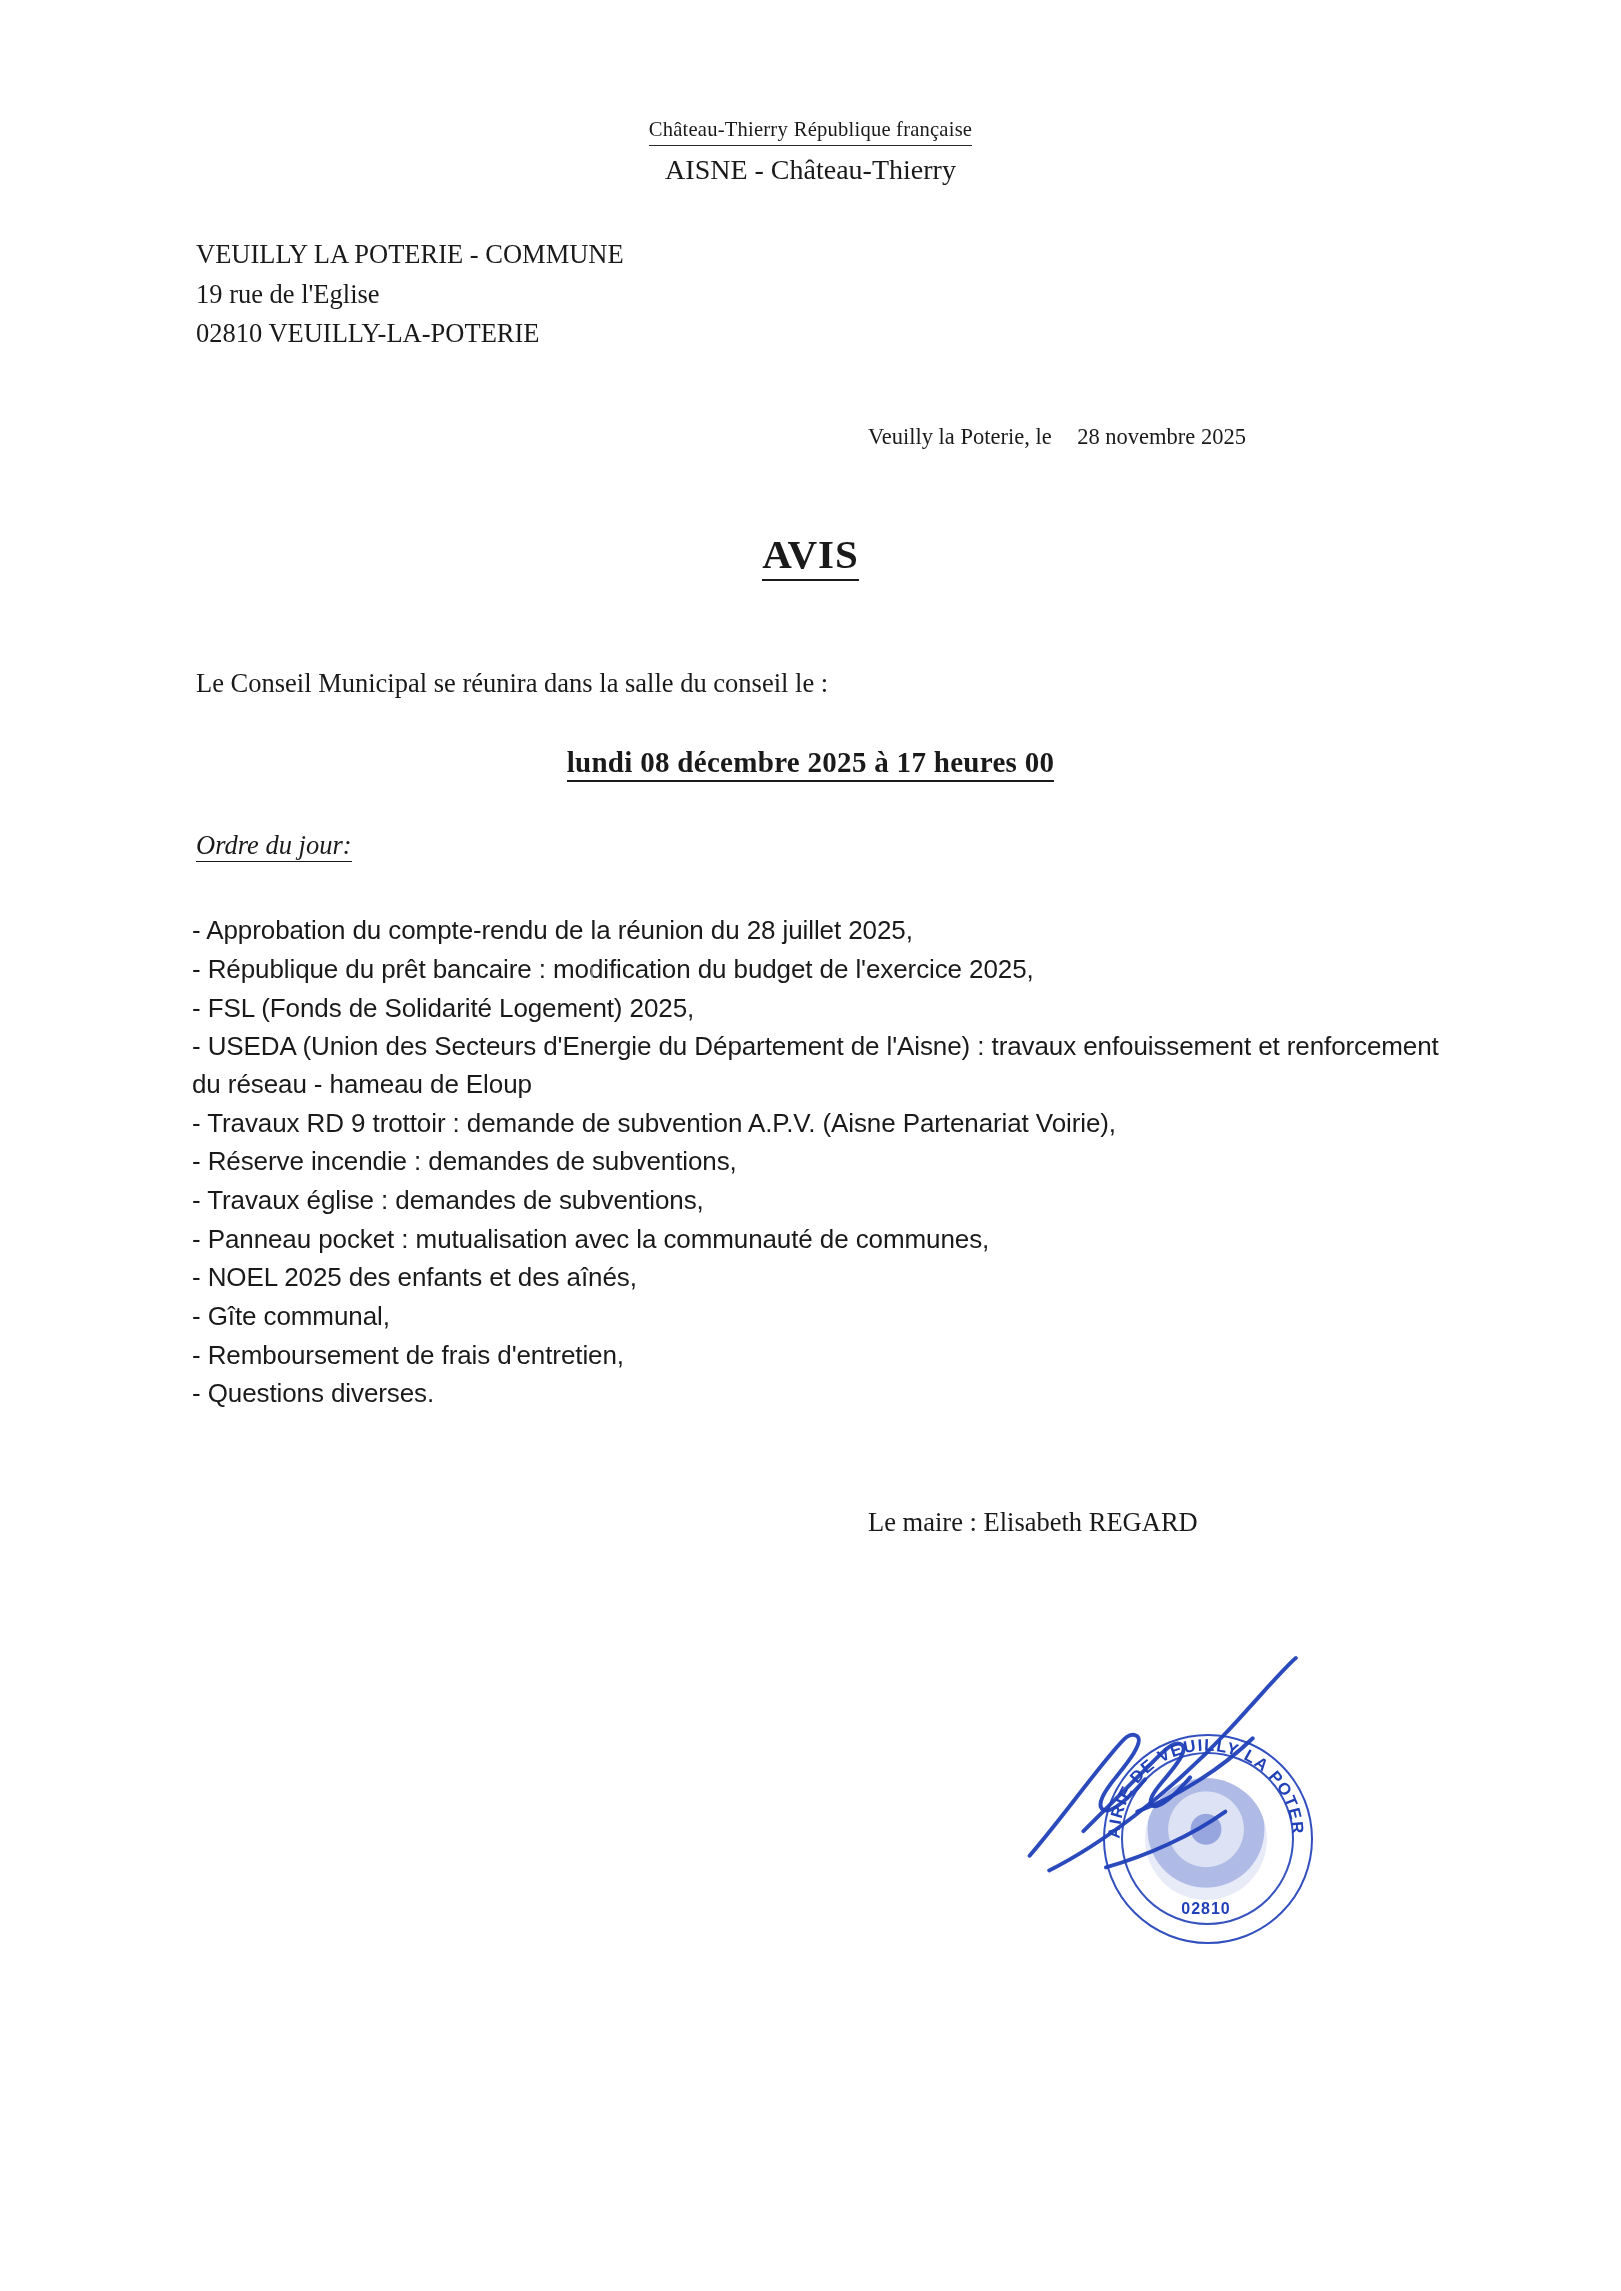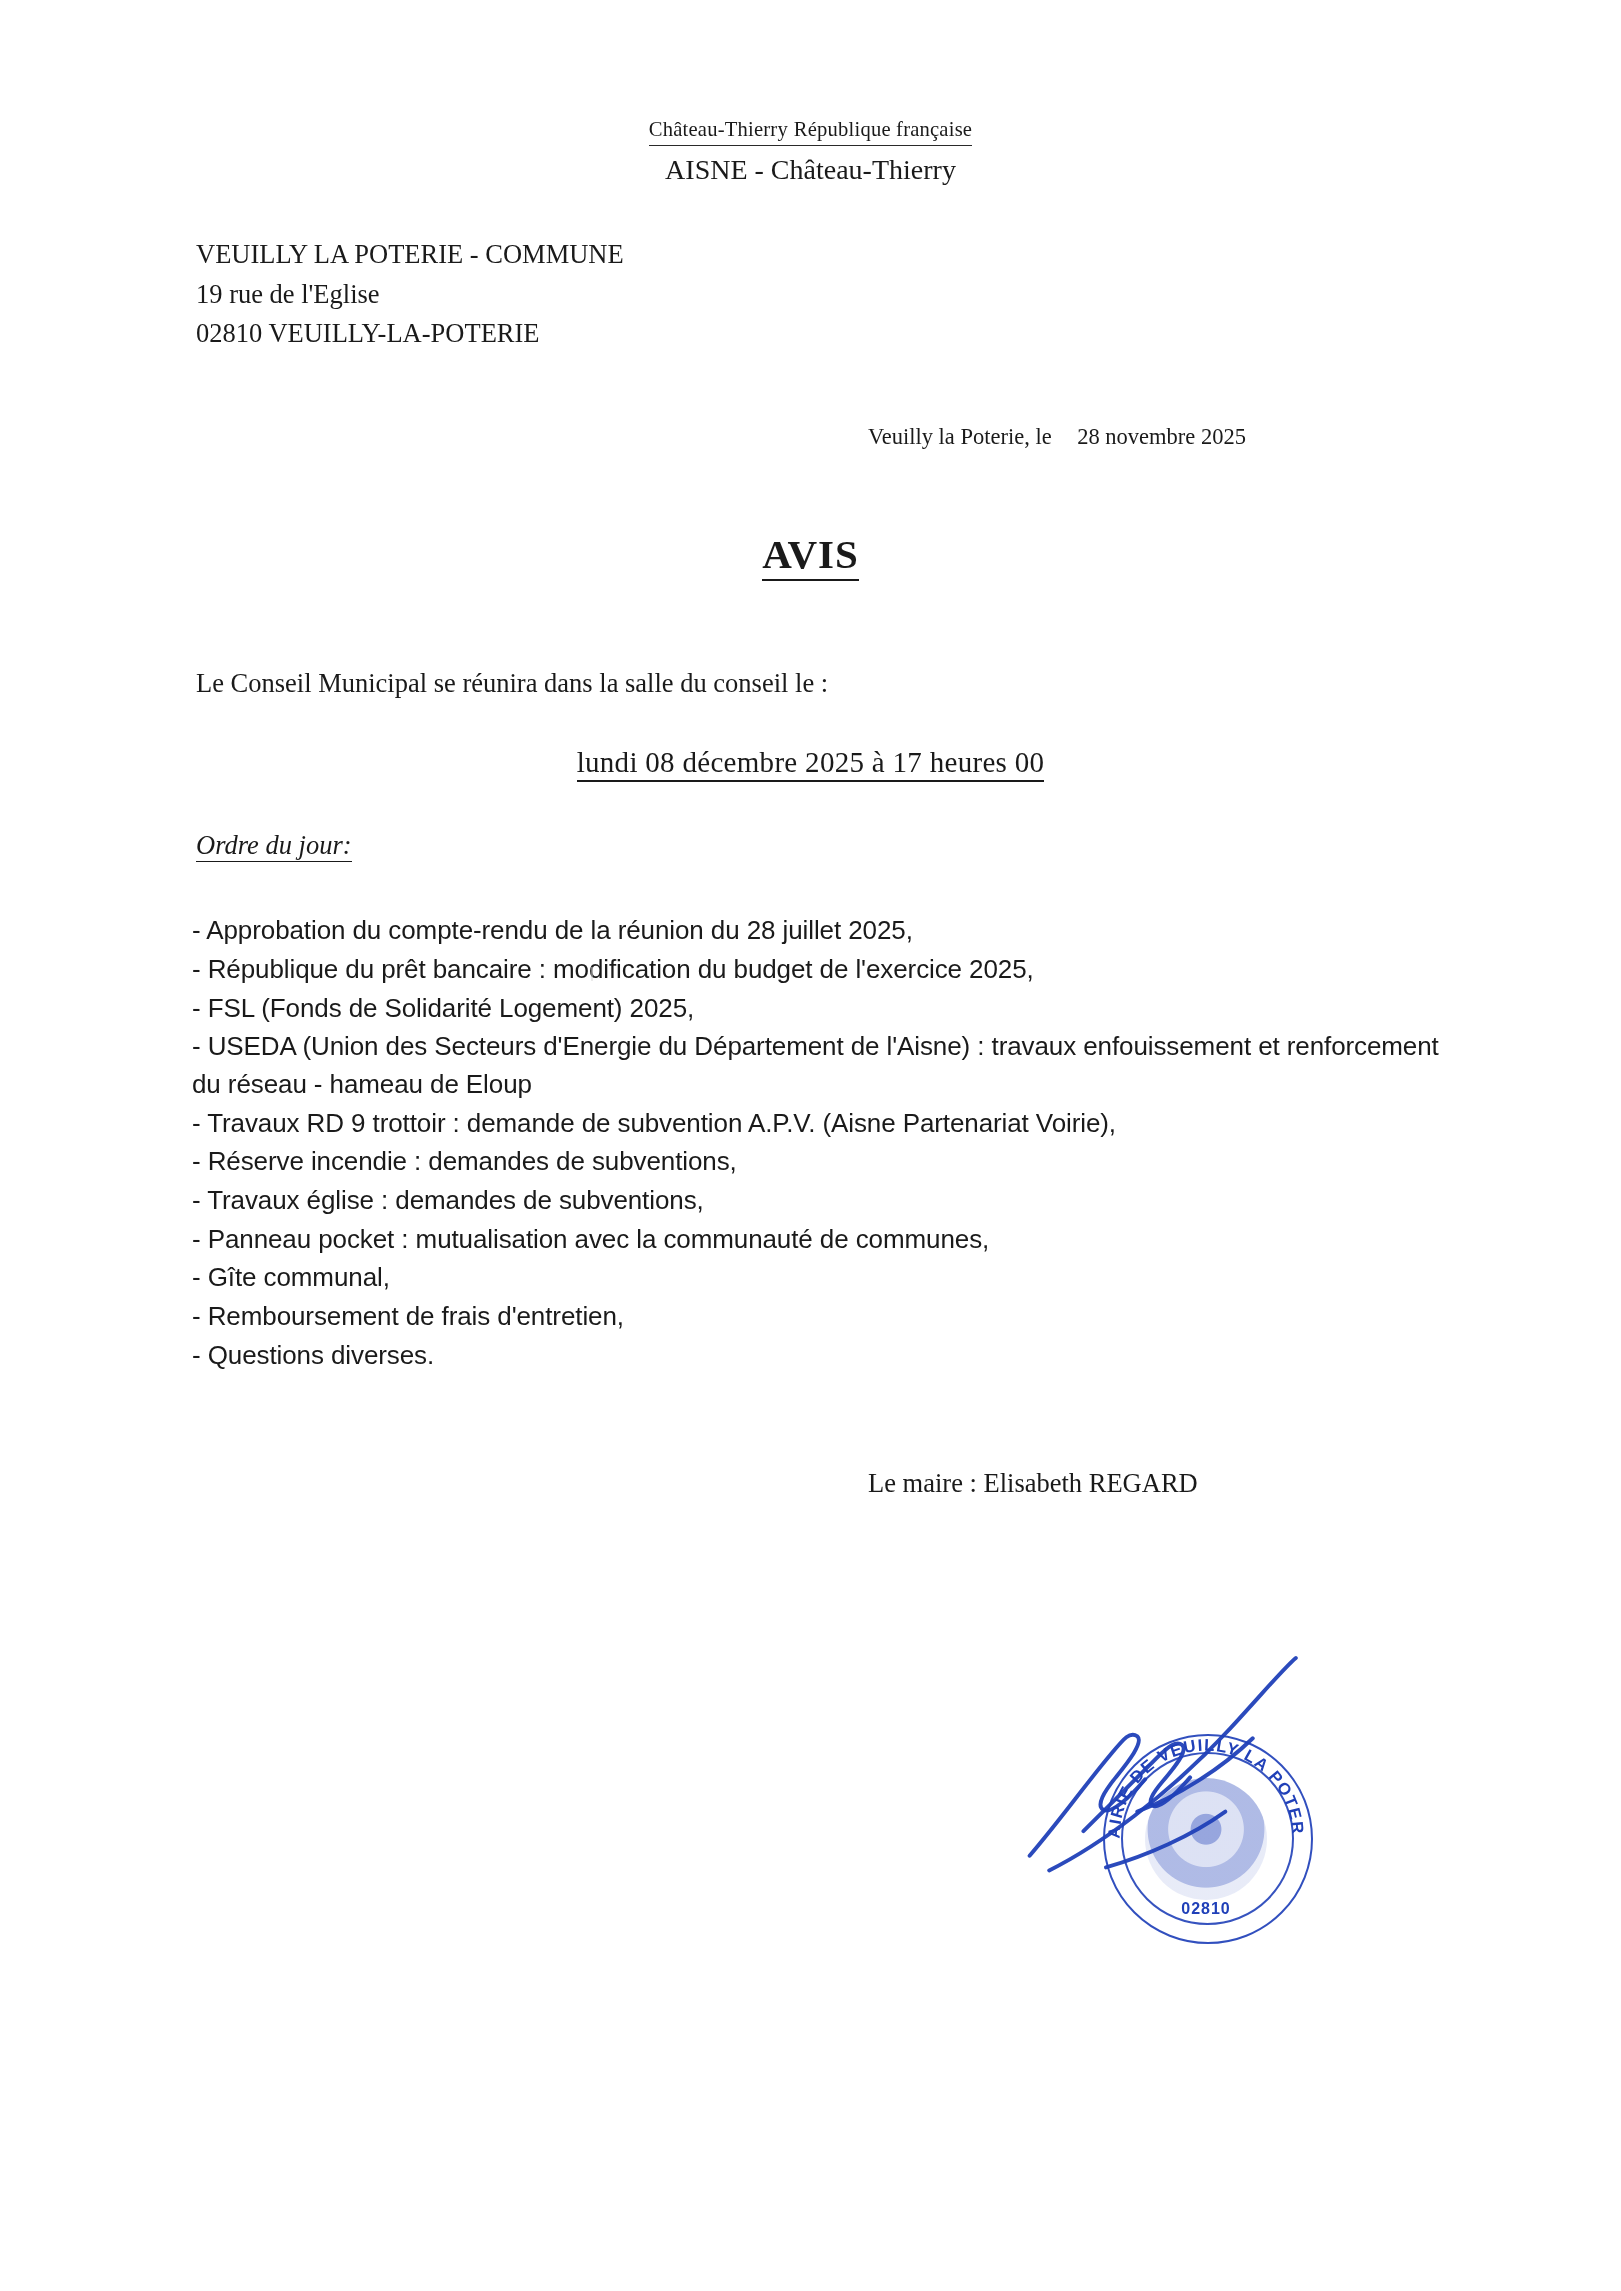--- a/index.html
+++ b/index.html
@@ -75,21 +75,21 @@
     margin-top: 90px;
     margin-left: 196px;
     font-size: 26.5px;
   }
 
   
   .meeting {
     text-align: center;
     margin-top: 47px;
     font-size: 29px;
-    font-weight: normal;
+    font-weight: bold;
     letter-spacing: 0.3px;
   }
   .meeting span {
     border-bottom: 2px solid #1a1a1a;
     padding-bottom: 2px;
   }
 
   
   .agenda-label {
     margin-top: 51px;
@@ -240,20 +240,21 @@
 
   <div class="agenda-list">
     <div class="agenda-item">- Approbation du compte-rendu de la réunion du 28 juillet 2025,</div>
     <div class="agenda-item">- République du prêt bancaire : modification du budget de l'exercice 2025,</div>
     <div class="agenda-item">- FSL (Fonds de Solidarité Logement) 2025,</div>
     <div class="agenda-item">- USEDA (Union des Secteurs d'Energie du Département de l'Aisne) : travaux enfouissement et renforcement du réseau - hameau de Eloup</div>
     <div class="agenda-item">- Travaux RD 9 trottoir : demande de subvention A.P.V. (Aisne Partenariat Voirie),</div>
     <div class="agenda-item">- Réserve incendie : demandes de subventions,</div>
     <div class="agenda-item">- Travaux église : demandes de subventions,</div>
     <div class="agenda-item">- Panneau pocket : mutualisation avec la communauté de communes,</div>
+    <div class="agenda-item">- NOEL 2025 des enfants et des aînés,</div>
     <div class="agenda-item">- Gîte communal,</div>
     <div class="agenda-item">- Remboursement de frais d'entretien,</div>
     <div class="agenda-item">- Questions diverses.</div>
   </div>
 
   <div class="signature">Le maire : Elisabeth REGARD</div>
 
   <div class="stamp-area">
 
     <div class="signature-ink">

